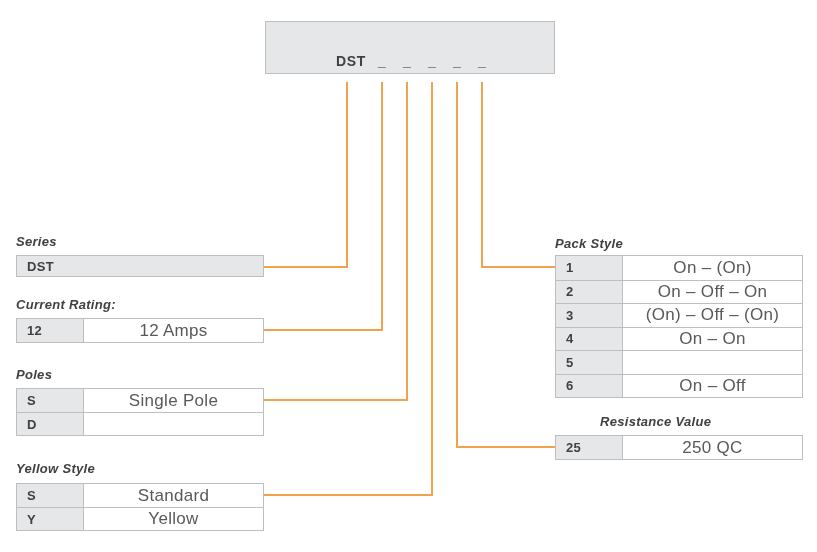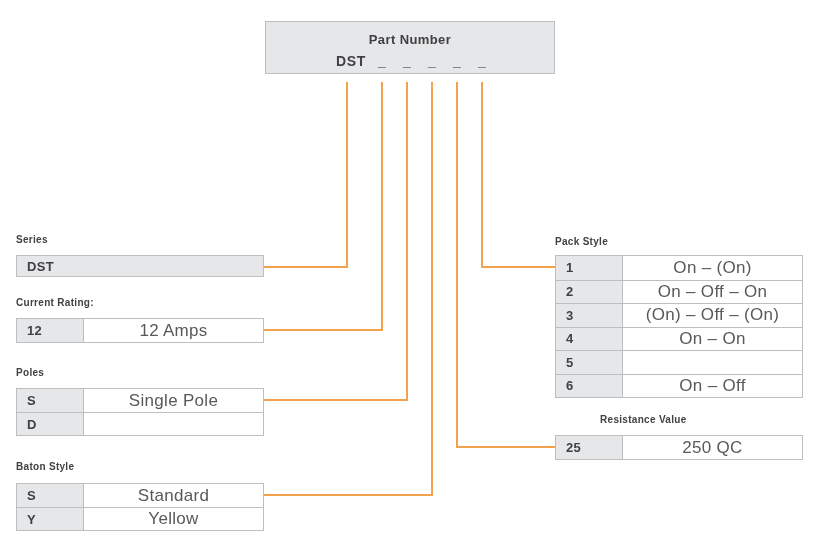--- a/index.html
+++ b/index.html
@@ -35,22 +35,22 @@
     font-size: 14px; font-weight: 700; color: var(--heading-text, #414042);
   }
   .pn-blank.b0 { left: 108px; }
   .pn-blank.b1 { left: 133px; }
   .pn-blank.b2 { left: 158px; }
   .pn-blank.b3 { left: 183px; }
   .pn-blank.b4 { left: 208px; }
 
   
   .sec-label {
-    position: absolute; font-size: 10px; font-weight: 700;
-    letter-spacing: 0.3px; color: var(--heading-text, #414042);
+    position: absolute; font-size: 13px; font-weight: 700;
+    letter-spacing: 0.3px; color: var(--heading-text, #414042); font-style: italic;
   }
 
   
   .tbl {
     position: absolute; width: 248px;
     border: 1px solid var(--border, #bcbec0);
     background: #ffffff;
   }
   .tbl .row { display: flex; height: 23px; }
   .tbl .row + .row { border-top: 1px solid var(--border, #bcbec0); }
@@ -85,21 +85,20 @@
   .seg { position: absolute; background: var(--accent, #f0a24c); }
   .seg.v { width: 1.5px; }
   .seg.h { height: 1.5px; }
 </style>
 </head>
 <body>
 
 <div class="stage">
 
   <div class="pn-box">
-    <div class="pn-title">Part Number</div>
     <div class="pn-code">
       <span class="pn-prefix">DST</span>
       <span class="pn-blank b0">_</span>
       <span class="pn-blank b1">_</span>
       <span class="pn-blank b2">_</span>
       <span class="pn-blank b3">_</span>
       <span class="pn-blank b4">_</span>
     </div>
   </div>
 
@@ -136,21 +135,21 @@
   <div class="tbl" style="left:16px; top:388px;">
     <div class="row">
       <div class="key">S</div>
       <div class="val">Single Pole</div>
     </div>
     <div class="row">
       <div class="key">D</div>
     </div>
   </div>
 
-  <div class="sec-label" style="left:16px; top:461px;">Baton Style</div>
+  <div class="sec-label" style="left:16px; top:461px;">Yellow Style</div>
   <div class="tbl" style="left:16px; top:483px;">
     <div class="row">
       <div class="key">S</div>
       <div class="val">Standard</div>
     </div>
     <div class="row">
       <div class="key">Y</div>
       <div class="val">Yellow</div>
     </div>
   </div>

